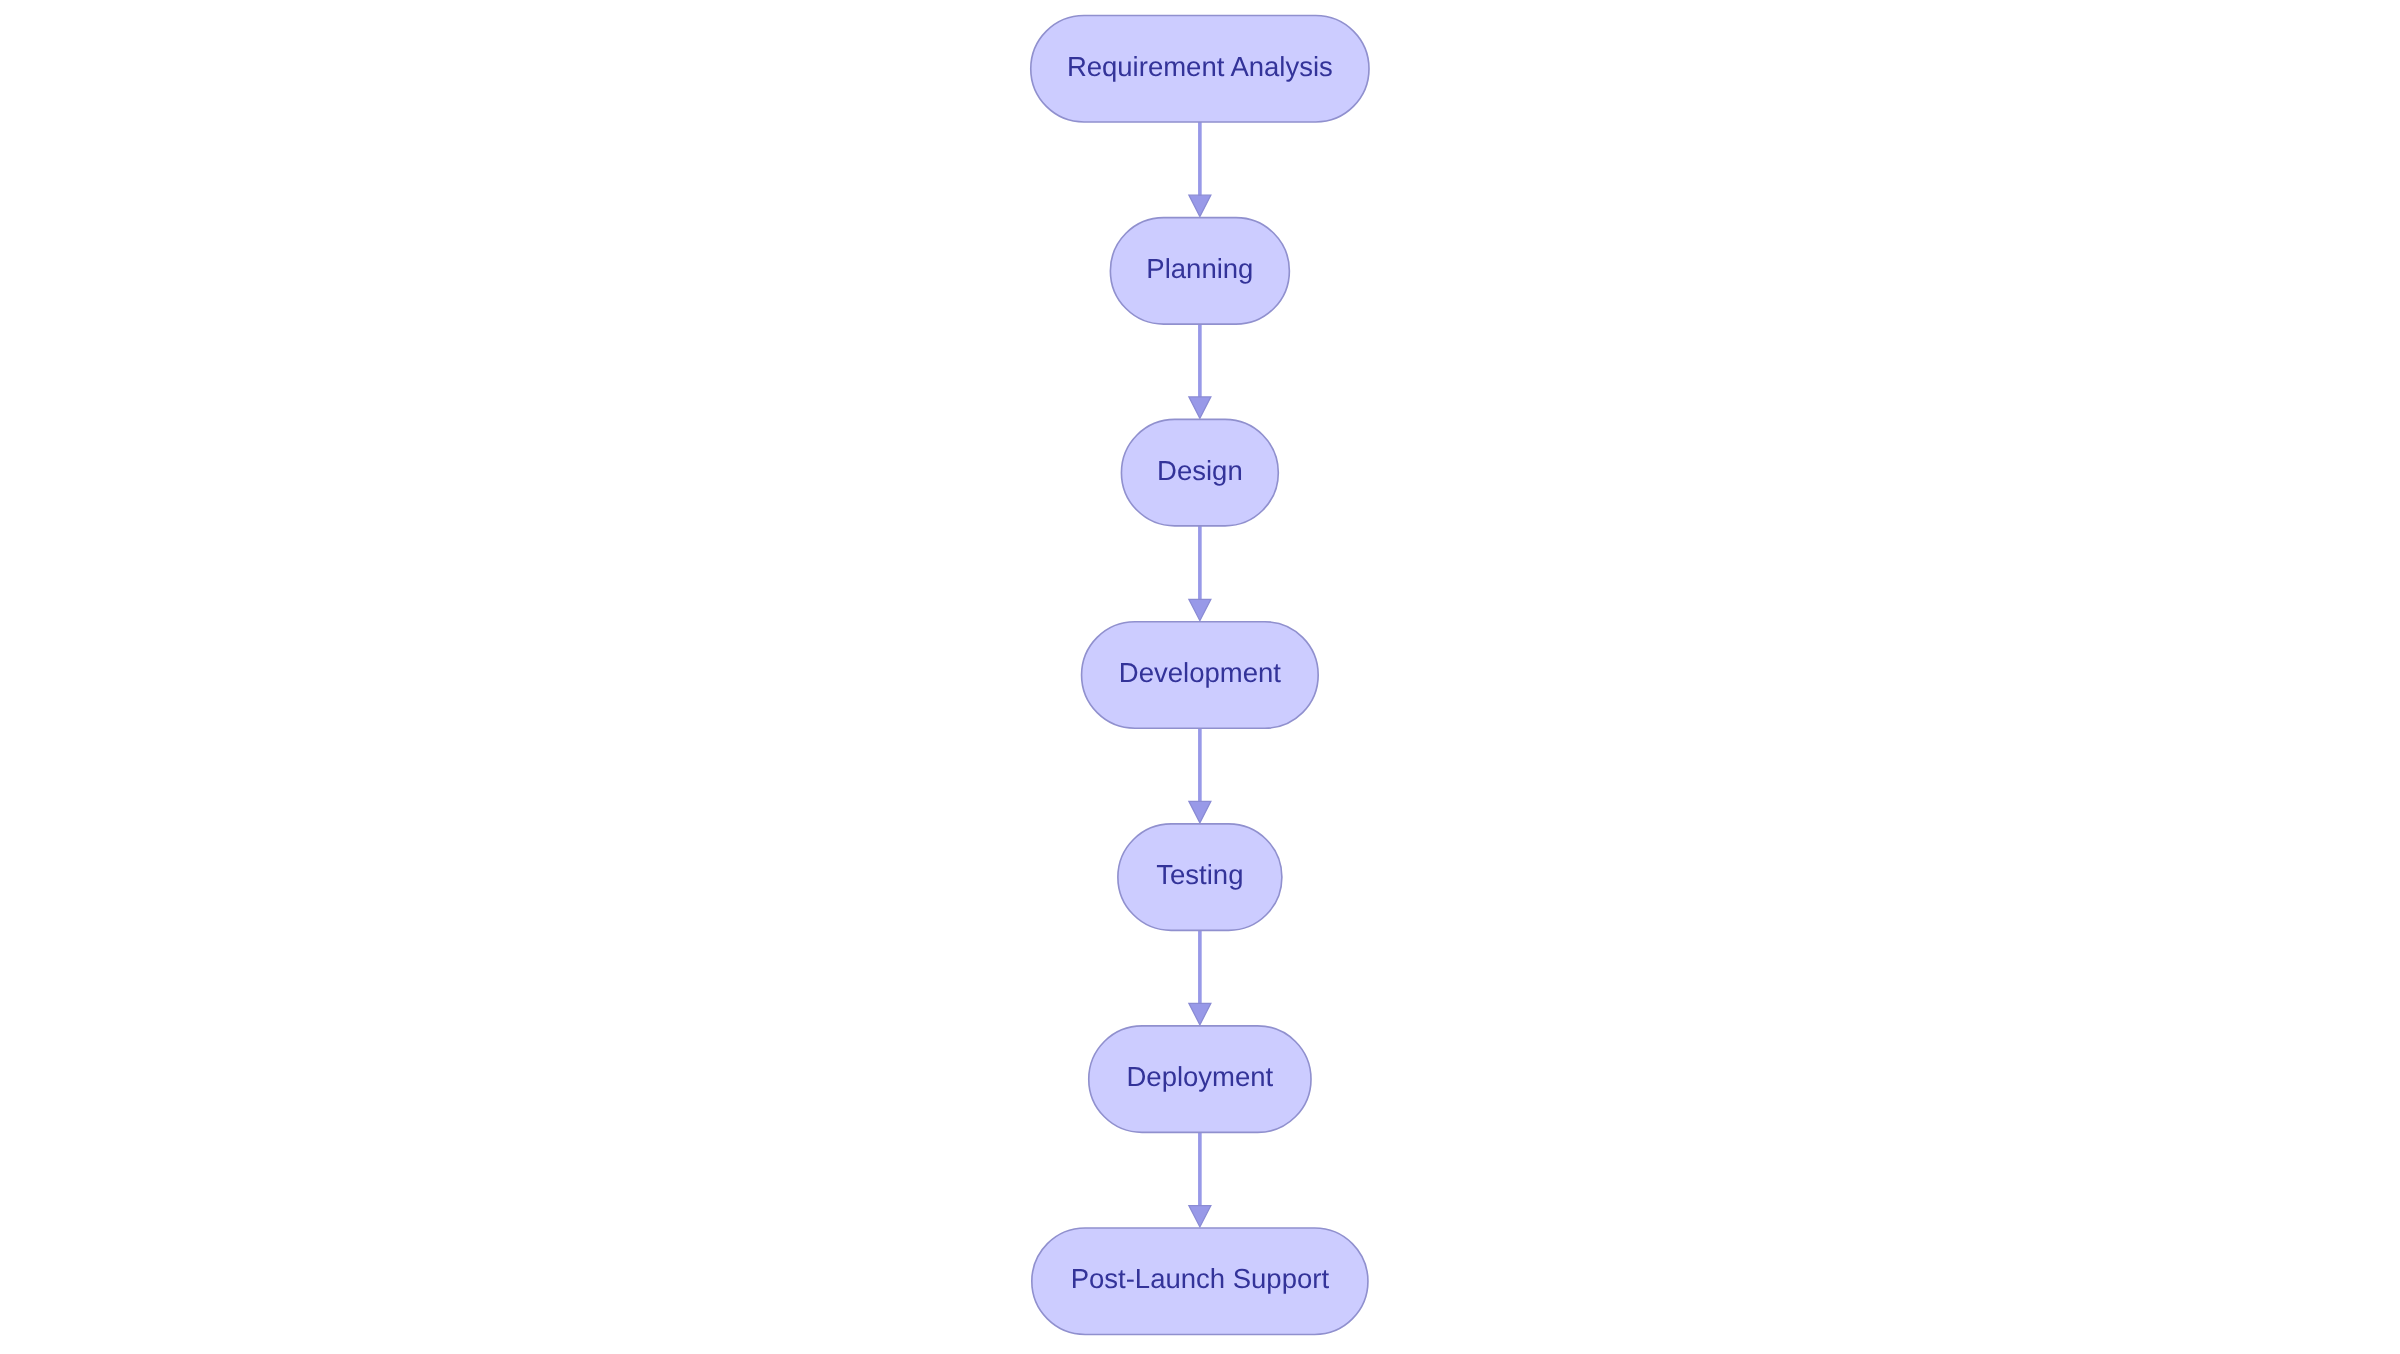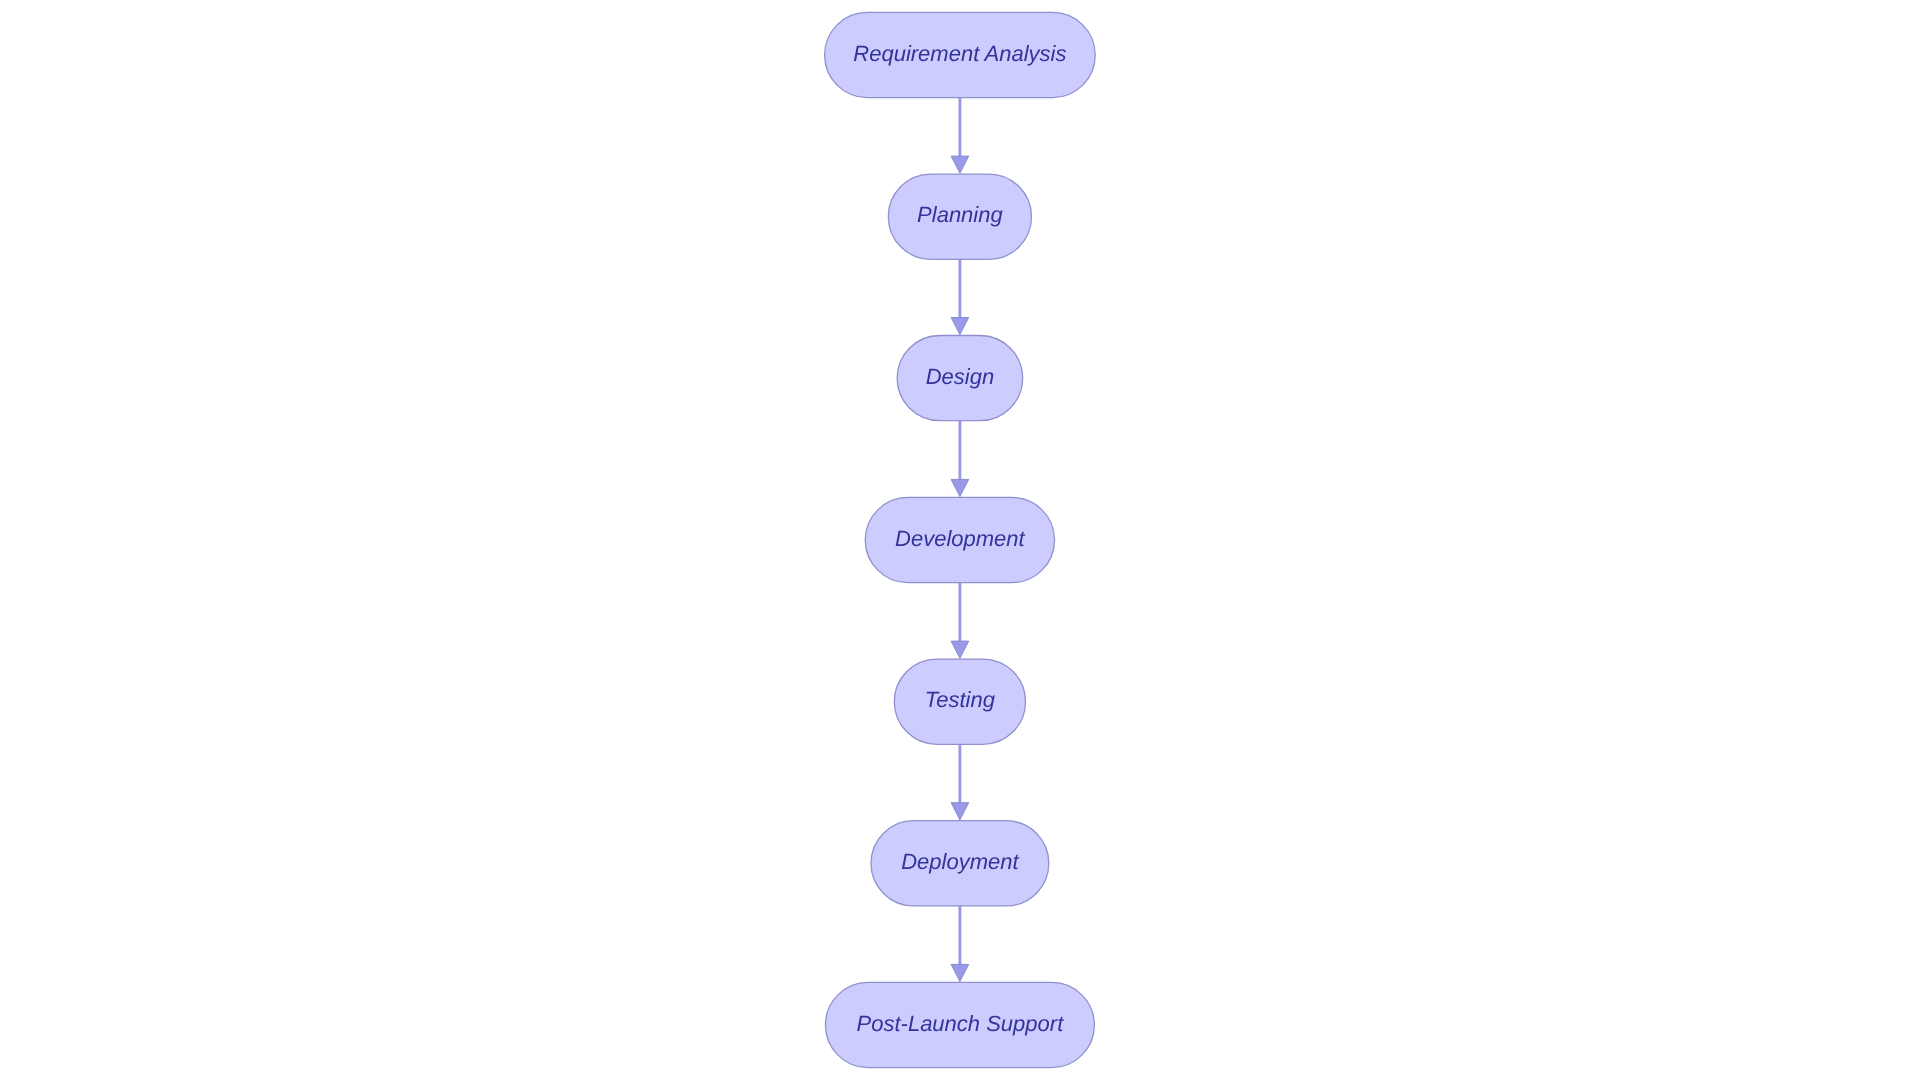--- a/index.html
+++ b/index.html
@@ -9,21 +9,20 @@
     background: #ffffff;
     width: 1920px;
     height: 1083px;
     overflow: hidden;
   }
   #diagram-root {
     position: relative;
     width: 1920px;
     height: 903px;
     background: #ffffff;
-    font-style: italic;
   }
   svg.flow-svg {
     display: block;
     width: 1920px;
     height: 1083px;
   }
   .node-label {
     font-family: "Liberation Sans", sans-serif;
     font-size: 22px;
     font-weight: 400;

